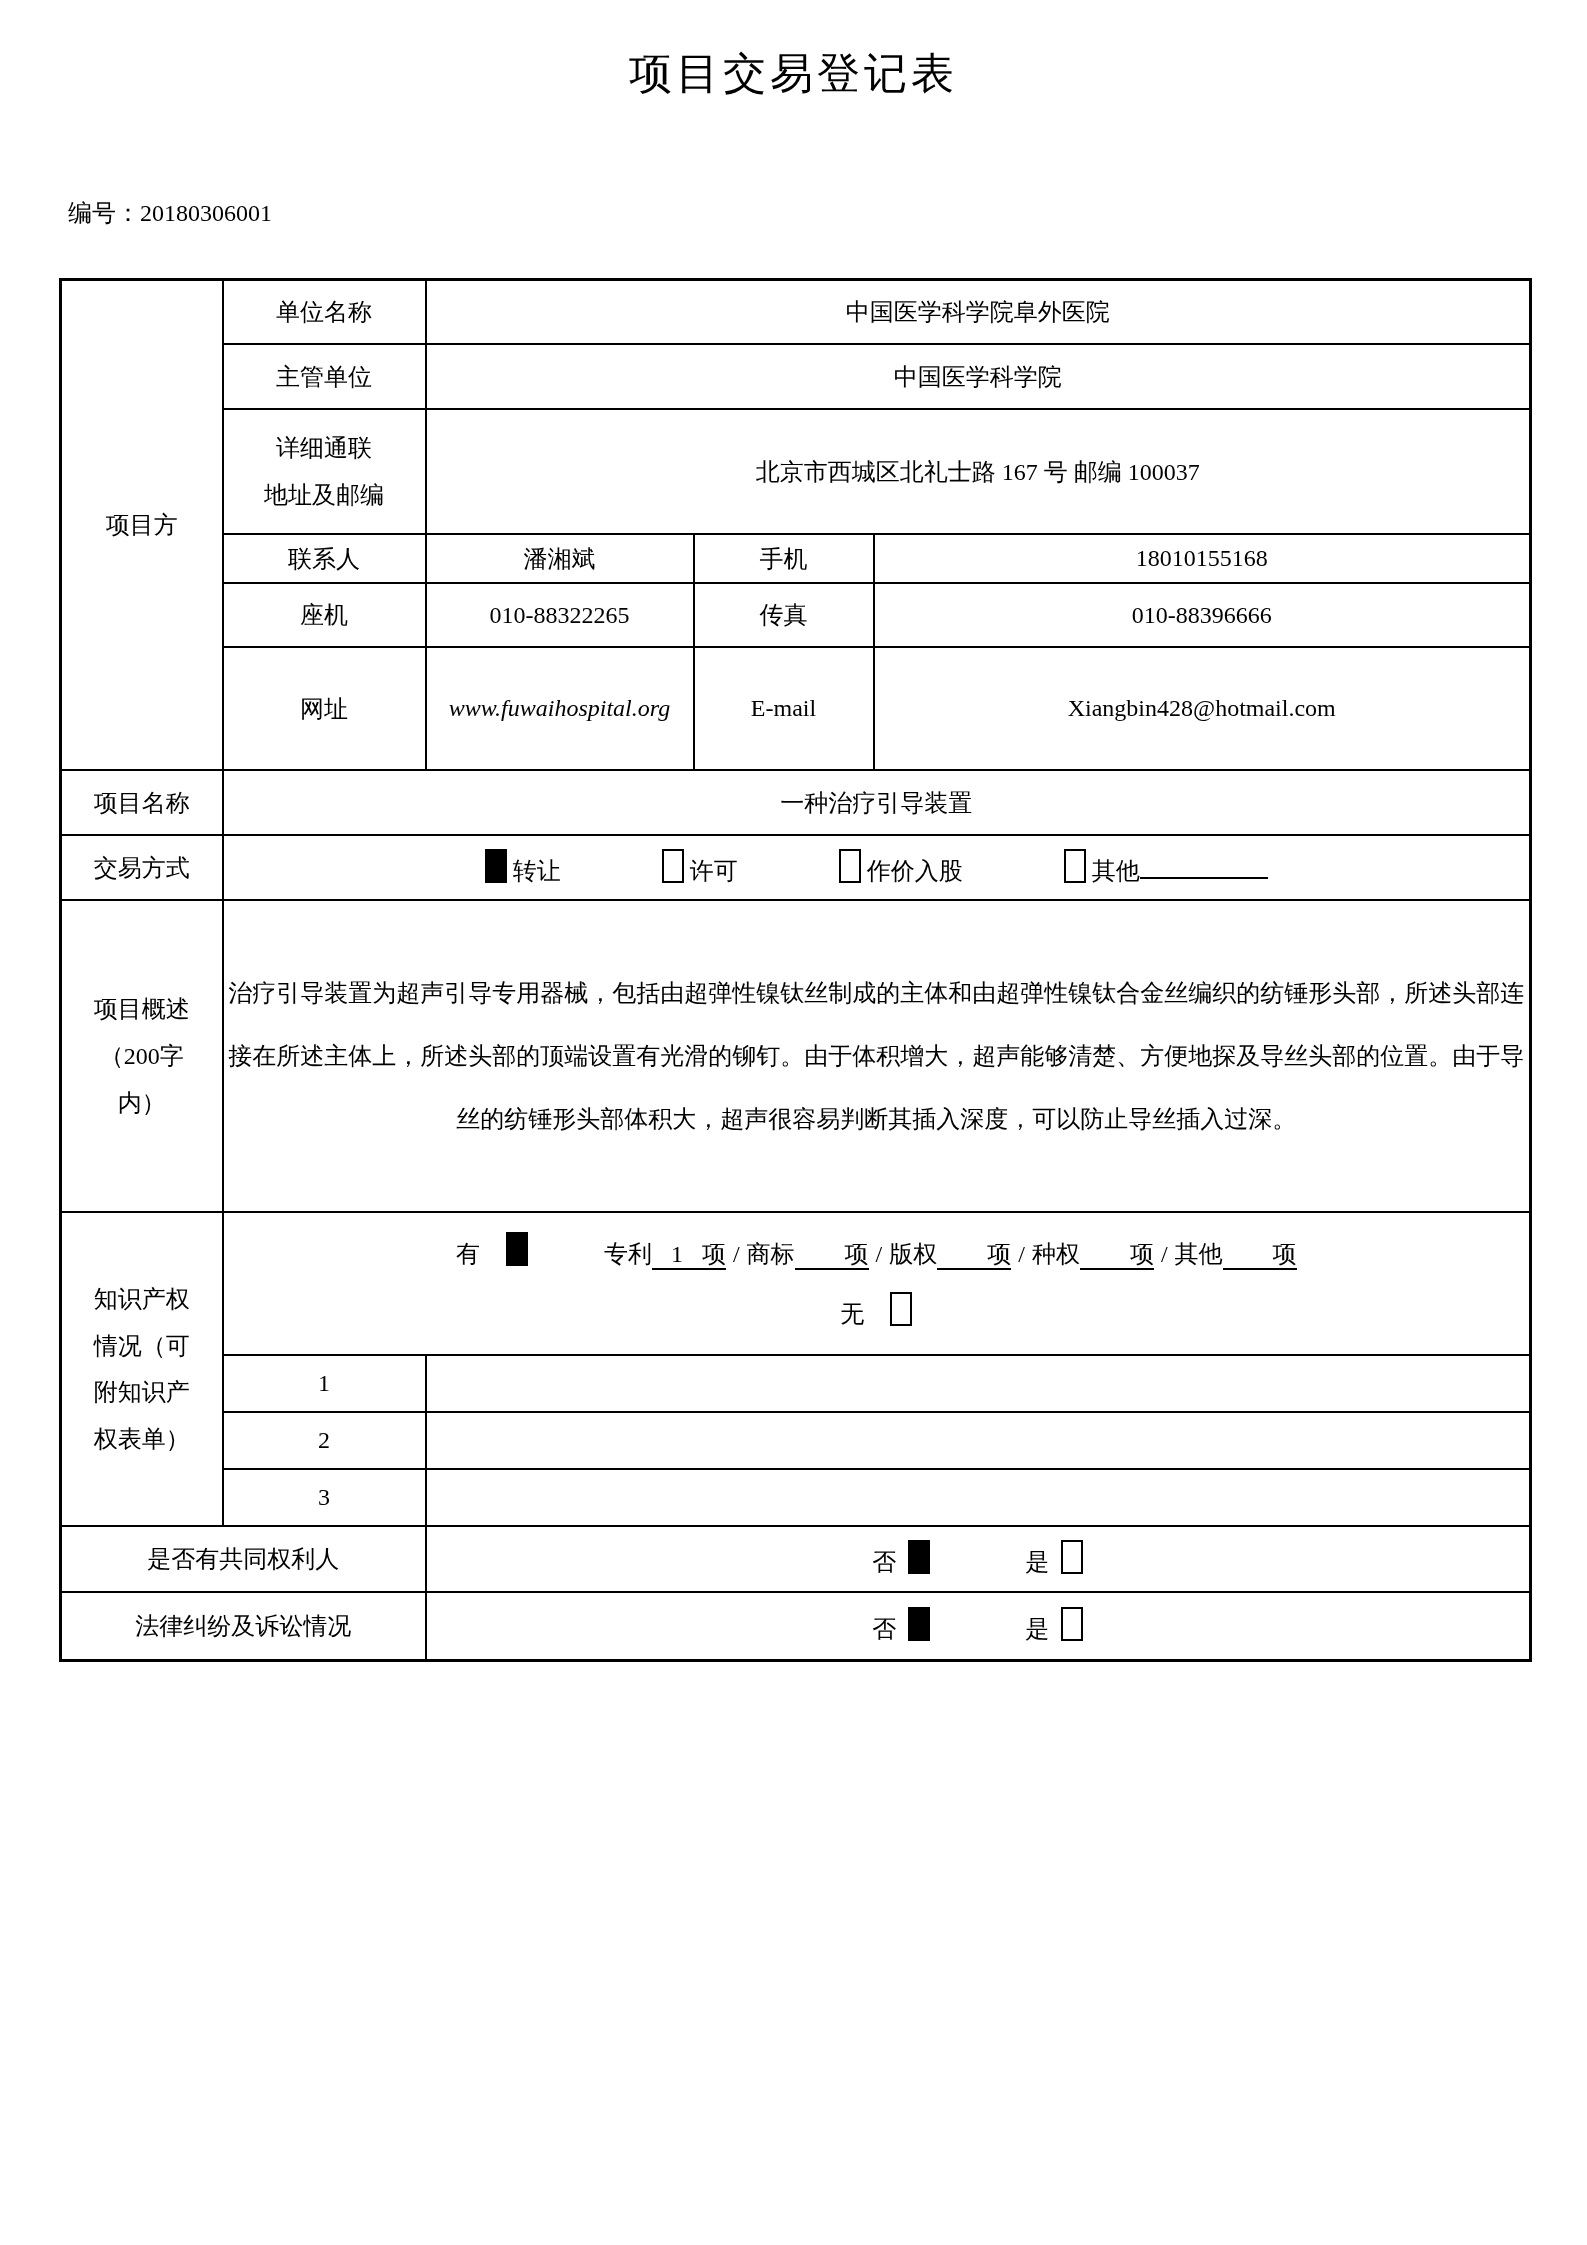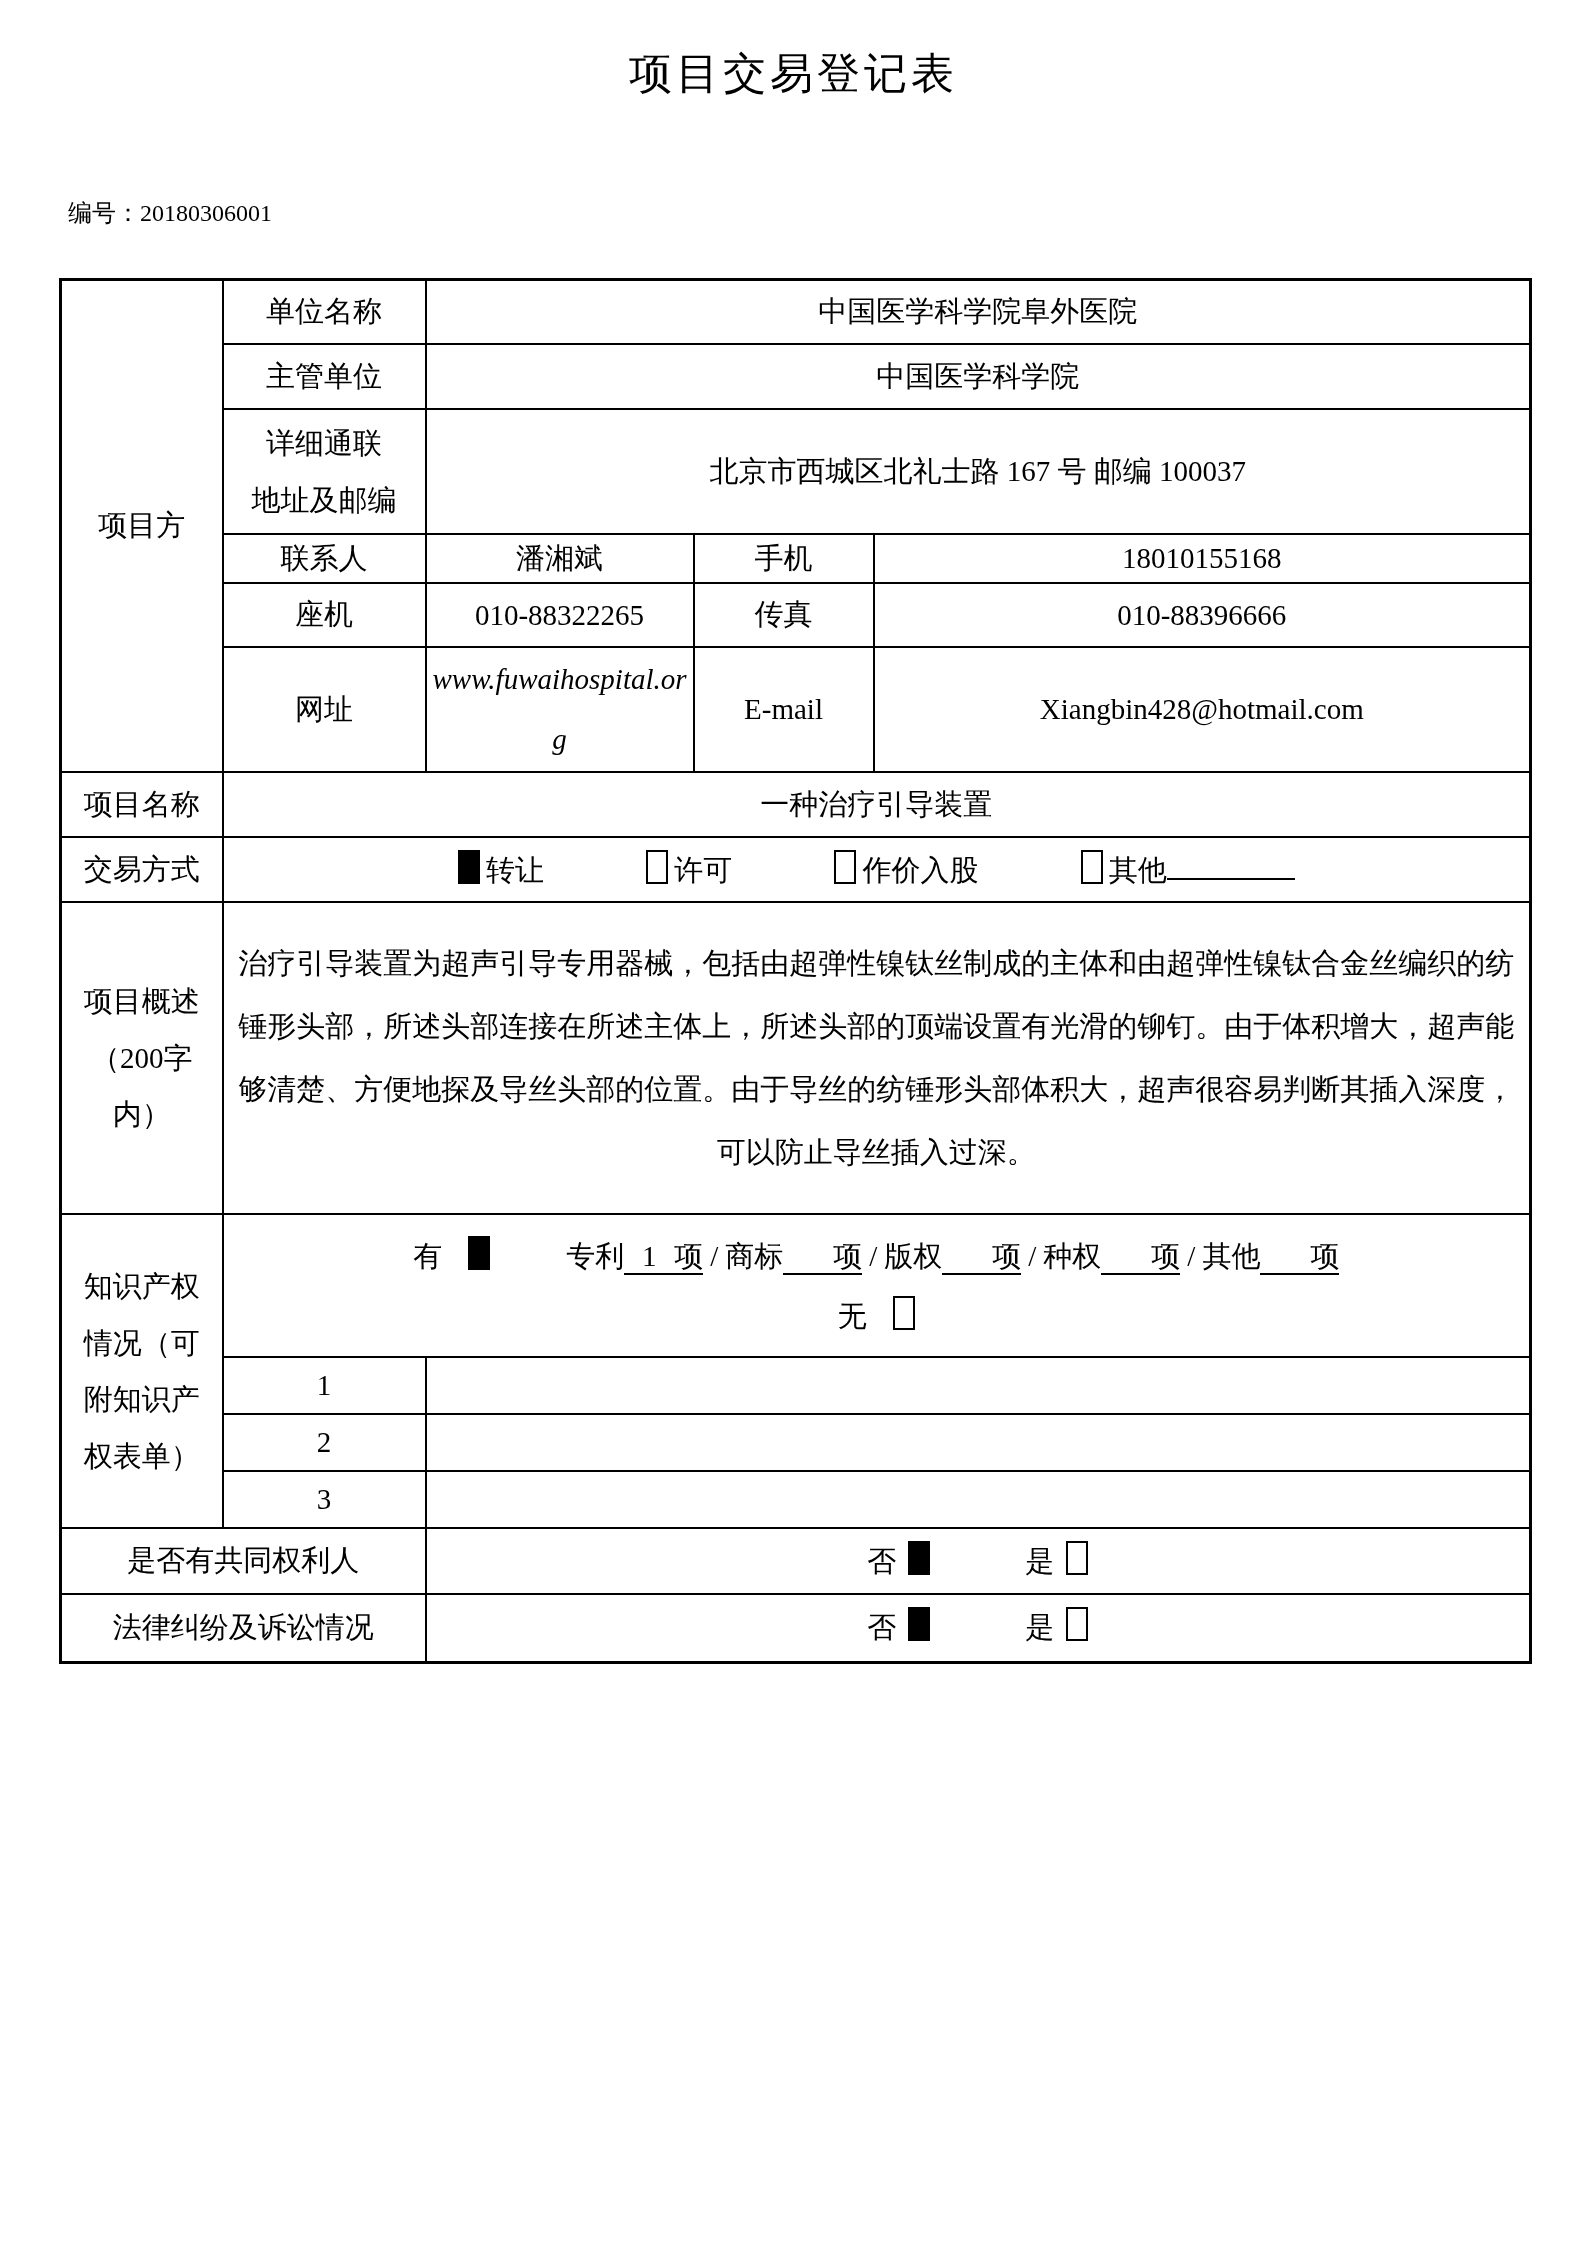--- a/index.html
+++ b/index.html
@@ -24,21 +24,21 @@
 
   table.reg{
     border-collapse:collapse;
     table-layout:fixed;
     width:1470px;
     margin:50px 0 0 59px;
   }
   table.reg{border:3px solid #000;}
   table.reg td{
     border:2px solid #000;
-    font-size:29px;
+    font-size:24px;
     text-align:center;
     vertical-align:middle;
     padding:2px 4px;
     overflow:hidden;
     word-break:break-all;
   }
   .lbl{white-space:pre-line;line-height:1.95;margin-top:28px;}
   .left{text-align:left;padding-left:13px;}
   .url-cell{line-height:2.05;word-break:break-all;padding:0 14px;font-style:italic;}
   .summary-cell{

